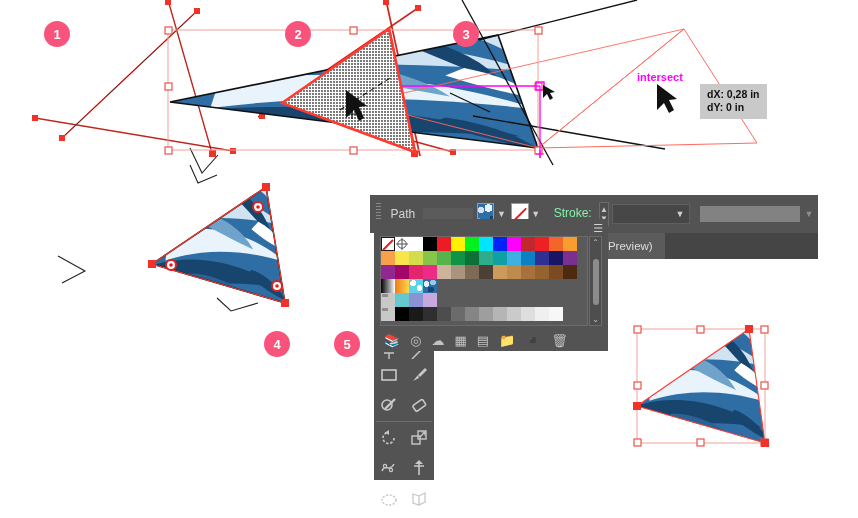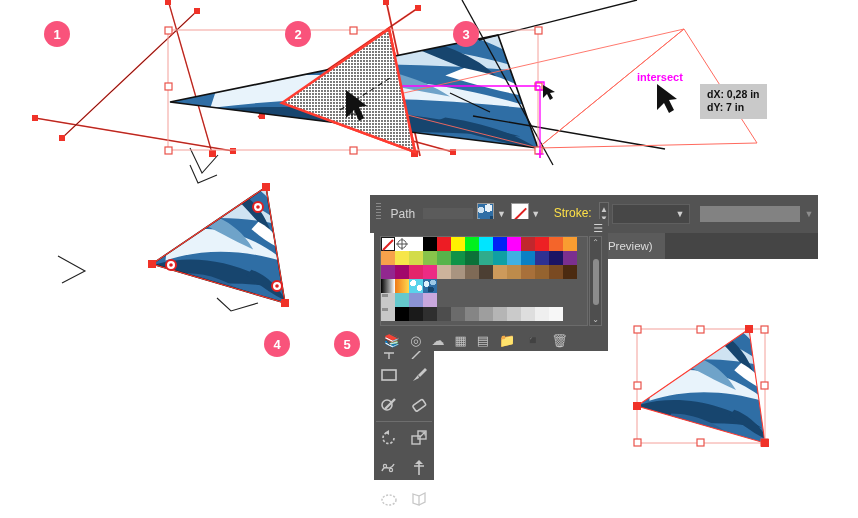--- a/index.html
+++ b/index.html
@@ -60,21 +60,21 @@
   .none-swatch { background:#fff; }
   .none-swatch::after {
     content:""; position:absolute; left:-2px; right:-2px; top:50%; height:2px;
     background:#e02020; transform:rotate(-45deg);
   }
   .chev {
     width:16px; height:22px; display:flex; align-items:center; justify-content:center;
     color:#cfcfcf; font-size:9px; margin-left:1px;
   }
   .stroke-word {
-    color:#fde047; font-size:12px; margin-left:12px;
+    color:#86efac; font-size:12px; margin-left:12px;
     border-bottom:1px dotted #bdbdbd; padding-bottom:1px;
   }
   .spinner {
     width:13px; height:24px; margin-left:7px; color:#c9c9c9; font-size:8px;
     display:flex; flex-direction:column; align-items:center; justify-content:center;
     line-height:9px; border:1px solid #6b6b6b; background:#4e4e4e;
   }
   .combo { height:20px; background:#474747; border:1px solid #5f5f5f; display:flex; align-items:center; }
   .combo .cbody { height:100%; }
   .combo .cchev { width:18px; text-align:center; color:#cfcfcf; font-size:9px; line-height:19px; }
@@ -367,21 +367,21 @@
 <div class="badge" style="left:44px;  top:21px;">1</div>
 <div class="badge" style="left:285px; top:21px;">2</div>
 <div class="badge" style="left:453px; top:21px;">3</div>
 <div class="badge" style="left:264px; top:331px;">4</div>
 <div class="badge" style="left:334px; top:331px;">5</div>
 
 <div class="intersect-label" style="left:637px; top:71px;">intersect</div>
 
 <div class="smart-tip" style="left:700px; top:84px;">
   <div>dX: 0,28 in</div>
-  <div>dY: 7 in</div>
+  <div>dY: 0 in</div>
 </div>
 
 <div id="app-panels">
 
   <div class="doc-tabstrip">
     <div class="doc-tab">
       <span>(RGB/Preview)</span>
     </div>
   </div>
   <div class="doc-canvas-strip"></div>

